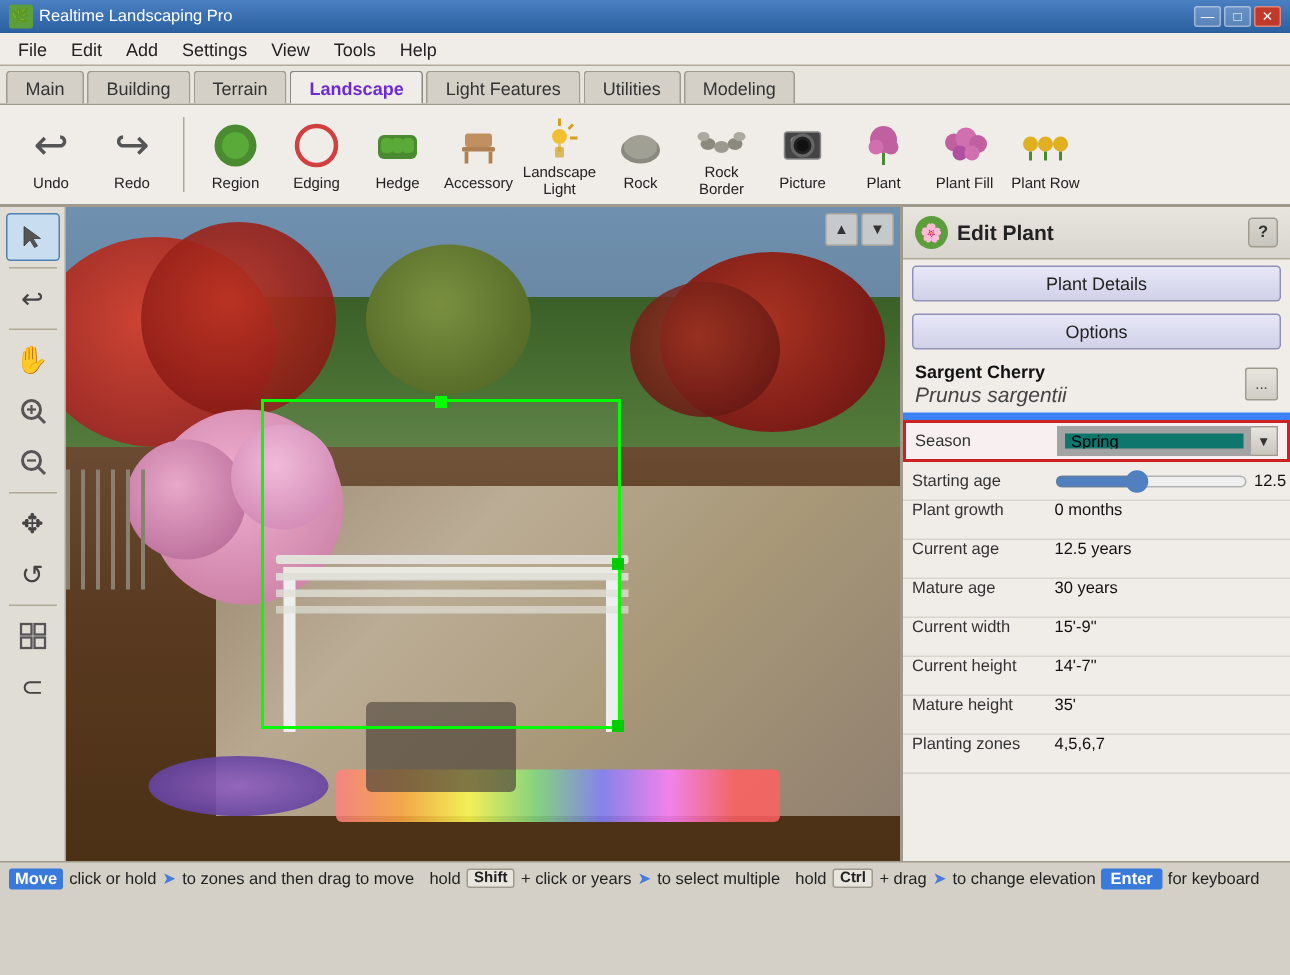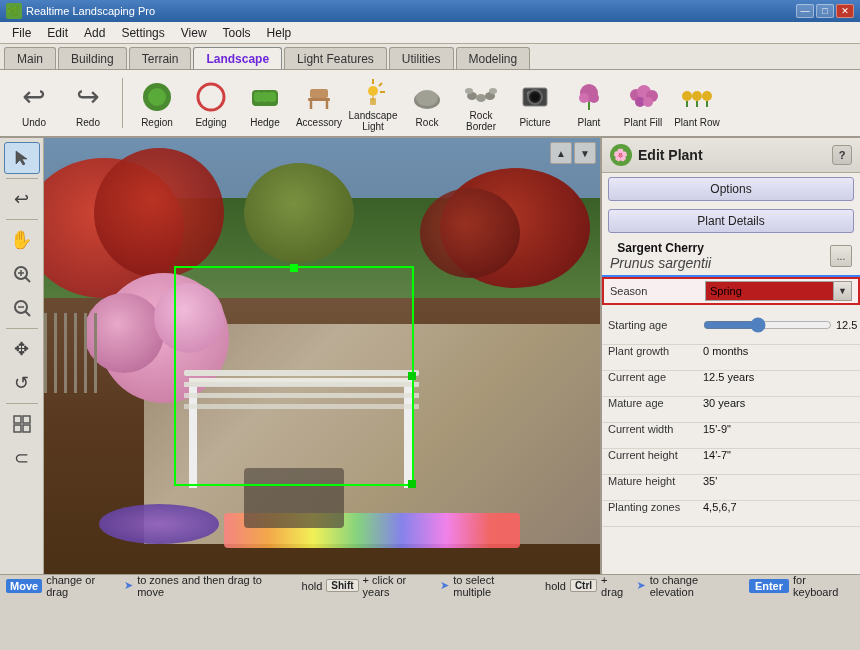--- a/index.html
+++ b/index.html
@@ -332,25 +332,24 @@
       display: flex;
       align-items: center;
       justify-content: center;
       font-size: 12px;
       color: #222;
     }
 
     
     #plant-name-area {
       padding: 4px 8px;
-      border-bottom: 2px solid #3b82f6;
+      border-bottom: 5px solid #3b82f6;
       display: flex;
       align-items: center;
       justify-content: space-between;
-      text-align: center;
     }
     #plant-name-text { font-size: 12px; color: #111; }
     #plant-name-text .common { font-weight: bold; }
     #plant-name-text .scientific { font-style: italic; color: #444; font-size: 14px; }
     #plant-name-btn {
       width: 22px;
       height: 22px;
       background: linear-gradient(to bottom, #e8e4de, #d0ccc6);
       border: 1px solid #a0998e;
       border-radius: 2px;
@@ -397,22 +396,22 @@
     }
     #season-label {
       width: 95px;
       font-size: 11px;
       color: #333;
       flex-shrink: 0;
     }
     #season-select {
       flex: 1;
       height: 20px;
-      border: 1px solid #a3a3a3;
-      background: #b91c1c;
+      border: 5px solid #a3a3a3;
+      background: #0f766e;
       font-size: 11px;
       padding: 0 4px;
       appearance: none;
       -webkit-appearance: none;
     }
     .season-dropdown-arrow {
       width: 18px;
       height: 20px;
       background: linear-gradient(to bottom, #e8e4de, #c8c4be);
       border: 1px solid #a0998e;
@@ -422,21 +421,21 @@
       justify-content: center;
       font-size: 9px;
       cursor: pointer;
       color: #333;
     }
 
     
     #slider-row {
       display: flex;
       align-items: center;
-      height: 40px;
+      height: 26px;
       border-bottom: 1px solid #d8d4ce;
       padding: 0 6px;
     }
     #slider-label {
       width: 95px;
       font-size: 11px;
       color: #333;
       flex-shrink: 0;
     }
     #age-slider {
@@ -813,23 +812,23 @@
   <div id="right-panel">
 
     <div id="edit-plant-header">
       <div id="edit-plant-title">
         <div class="plant-icon-circle">🌸</div>
         <span>Edit Plant</span>
       </div>
       <div id="help-btn">?</div>
     </div>
 
+    <div class="panel-btn">Plant Details</div>
+
     <div class="panel-btn">Options</div>
-
-    <div class="panel-btn">Plant Details</div>
 
     <div id="plant-name-area">
       <div id="plant-name-text">
         <div class="common">Sargent Cherry</div>
         <div class="scientific">Prunus sargentii</div>
       </div>
       <div id="plant-name-btn">...</div>
     </div>
 
     <div id="season-row">
@@ -877,21 +876,21 @@
       <div class="prop-row">
         <div class="prop-label">Planting zones</div>
         <div class="prop-value">4,5,6,7</div>
       </div>
     </div>
   </div>
 </div>
 
 <div id="statusbar">
   <span class="status-highlight">Move</span>
-  <span>change or drag</span>
+  <span>click or hold</span>
   <span style="color:#4a7adb;">➤</span>
   <span>to zones and then drag to move</span>
   <span>&nbsp;&nbsp;hold</span>
   <span class="status-key">Shift</span>
   <span>+ click or years</span>
   <span style="color:#4a7adb;">➤</span>
   <span>to select multiple</span>
   <span>&nbsp;&nbsp;hold</span>
   <span class="status-key">Ctrl</span>
   <span>+ drag</span>

